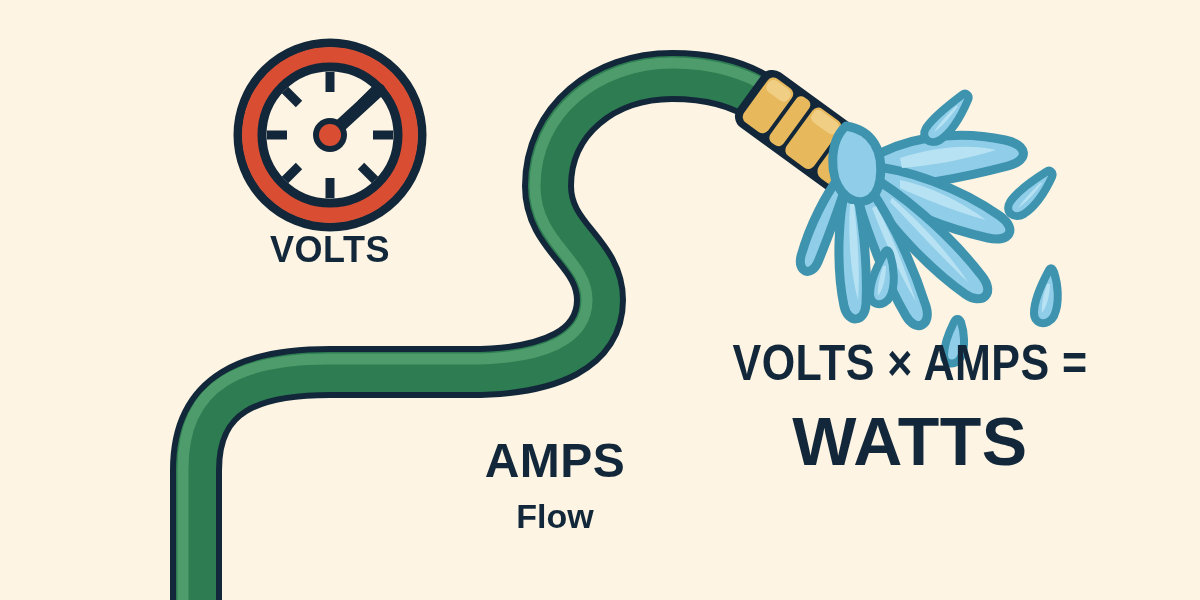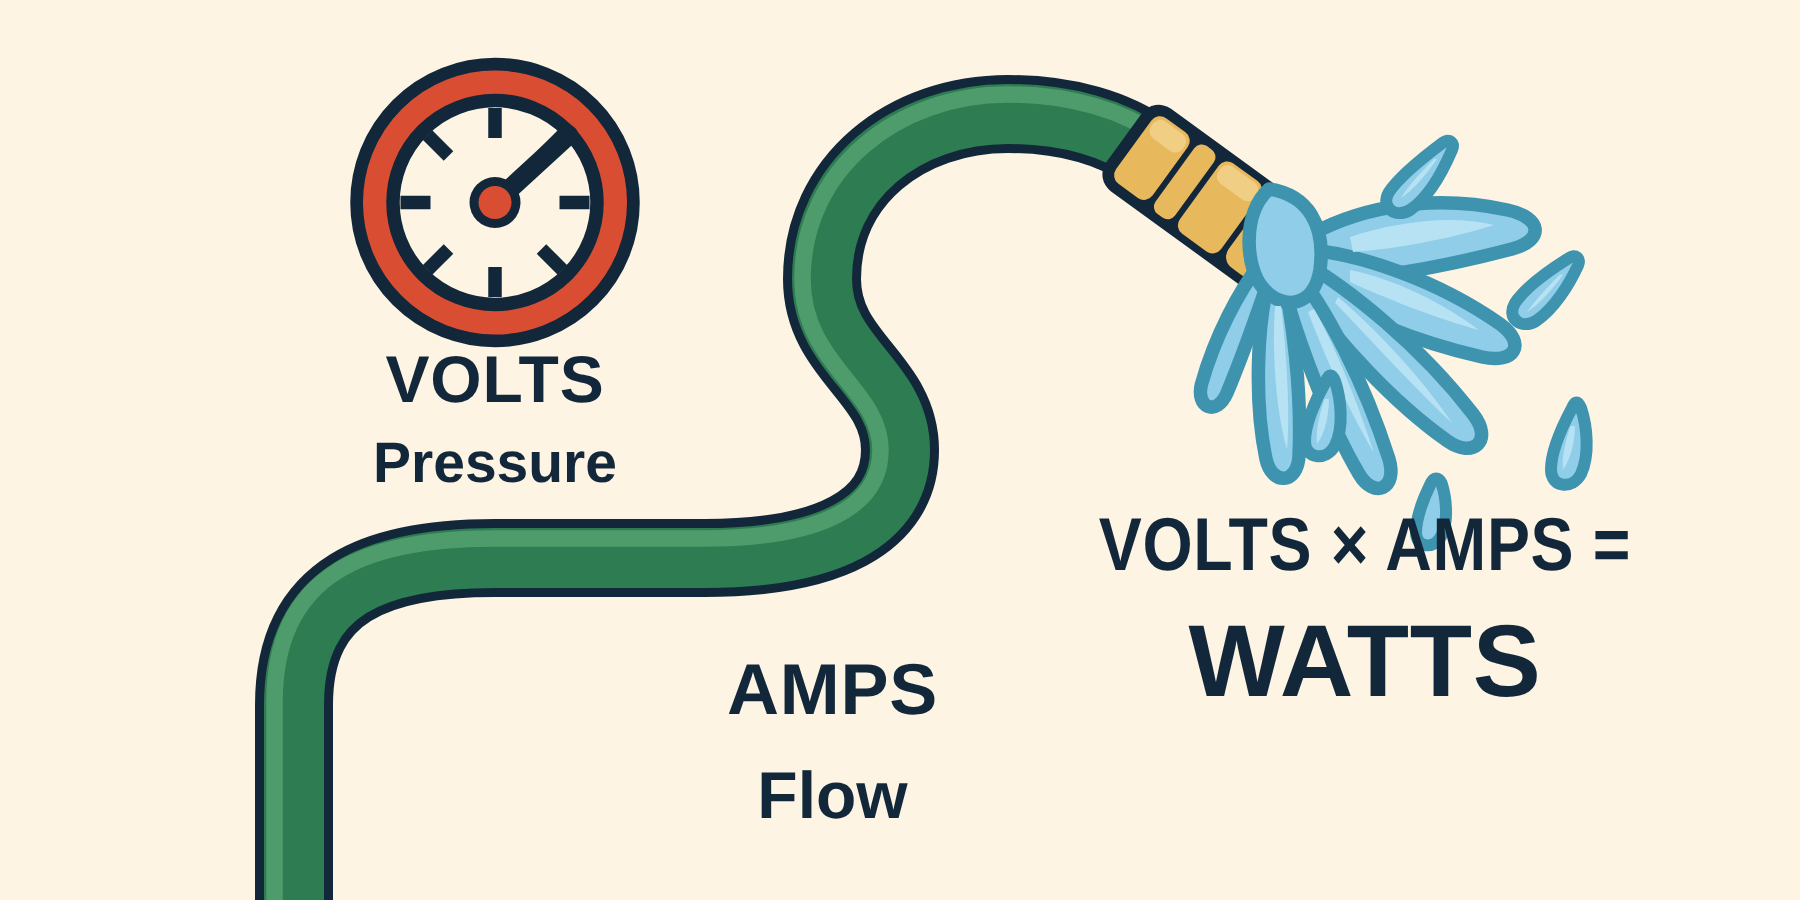--- a/index.html
+++ b/index.html
@@ -34,27 +34,27 @@
     letter-spacing: 0.5px;
     display: block;
   }
   .lbl-sub {
     font-weight: bold;
     display: block;
   }
 
   
   #volts-block { left: 120px; top: 232px; width: 420px; }
-  #volts-block .lbl-main { font-size: 44px; }
+  #volts-block .lbl-main { font-size: 36px; }
   #volts-block .lbl-sub { font-size: 38px; margin-top: 14px; }
 
   
   #amps-block { left: 340px; top: 437px; width: 430px; }
   #amps-block .lbl-main { font-size: 48px; }
-  #amps-block .lbl-sub { font-size: 44px; margin-top: 24px; }
+  #amps-block .lbl-sub { font-size: 34px; margin-top: 14px; }
 
   
   #watts-block { left: 660px; top: 338px; width: 500px; }
   #watts-block .eq-line {
     display: block;
     font-size: 50px;
     font-weight: bold;
     transform: scaleX(0.86);
     letter-spacing: 0.5px;
     white-space: nowrap;
@@ -206,21 +206,20 @@
         <line x1="330" y1="135" x2="379" y2="90" stroke="#12283A" stroke-width="13" stroke-linecap="round"></line>
         <circle cx="330" cy="135" r="17" fill="#12283A"></circle>
         <circle cx="330" cy="135" r="11" fill="#D94E33"></circle>
       </g>
 
     </g>
   </svg>
 
   <div class="label-block" id="volts-block">
     <span class="lbl-main">VOLTS</span>
-    <span class="lbl-sub">Pressure</span>
   </div>
 
   <div class="label-block" id="amps-block">
     <span class="lbl-main">AMPS</span>
     <span class="lbl-sub">Flow</span>
   </div>
 
   <div class="label-block" id="watts-block">
     <span class="eq-line">VOLTS × AMPS =</span>
     <span class="lbl-main">WATTS</span>

